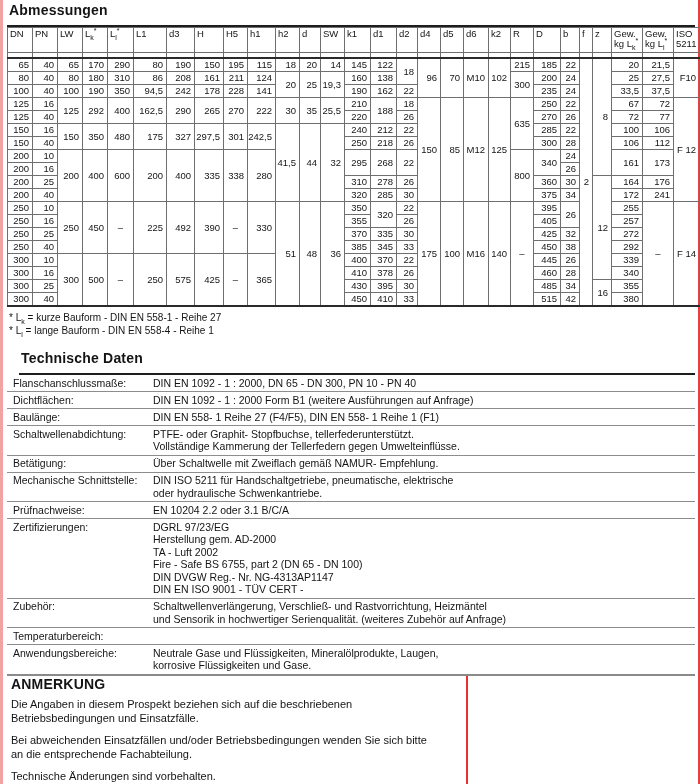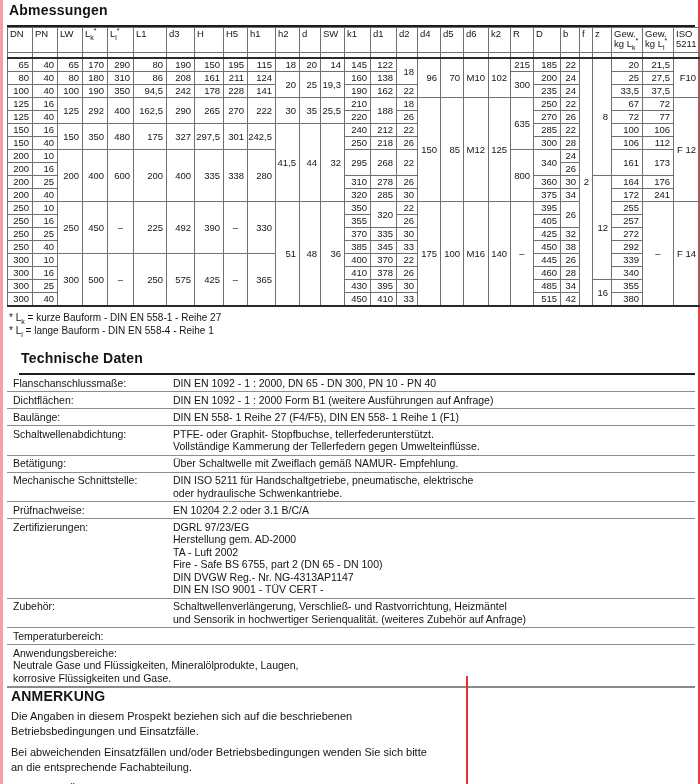--- a/index.html
+++ b/index.html
@@ -28,22 +28,22 @@
   table.dim tbody td { text-align:right; padding:0 3px 0 0; height:12px; }
   table.dim tbody td.center { text-align:center; padding:0; }
   sub { font-size:7px; line-height:0; }
   sup { font-size:7px; line-height:0; }
   .footnotes { font-size:10px; line-height:13px; margin:4px 0 0 2px; }
   .footnotes div { margin:0; }
   
   .tech-title { margin-top:12px;margin-left:12px; }
   .tech-rows { border-bottom:2px solid #8a8a8a; }
   .tech-row { display:flex; border-bottom:1px solid #8d8d8d; padding:1.5px 0 2px 6px; font-size:10.5px; line-height:12.5px; }
-  .tech-row:last-child { border-bottom:none;flex-direction:column; }
-  .tech-label { width:160px; flex:none; }
+  .tech-row:last-child { border-bottom:none; }
+  .tech-label { width:140px; flex:none; }
   .tech-value { flex:1; }
   .tech-value div { white-space:nowrap; }
   
   .note { padding-left:4px; }
   .note-title { font-size:14px; font-weight:bold; margin:0 0 5px 0; letter-spacing:0.2px; }
   .note p { font-size:11px; line-height:14.5px; margin:0 0 7px 0; max-width:430px; }
   .red-divider { position:absolute; left:463px; top:676px; width:2px; height:108px; background:#e63232; }
 </style>
 </head>
 <body>

